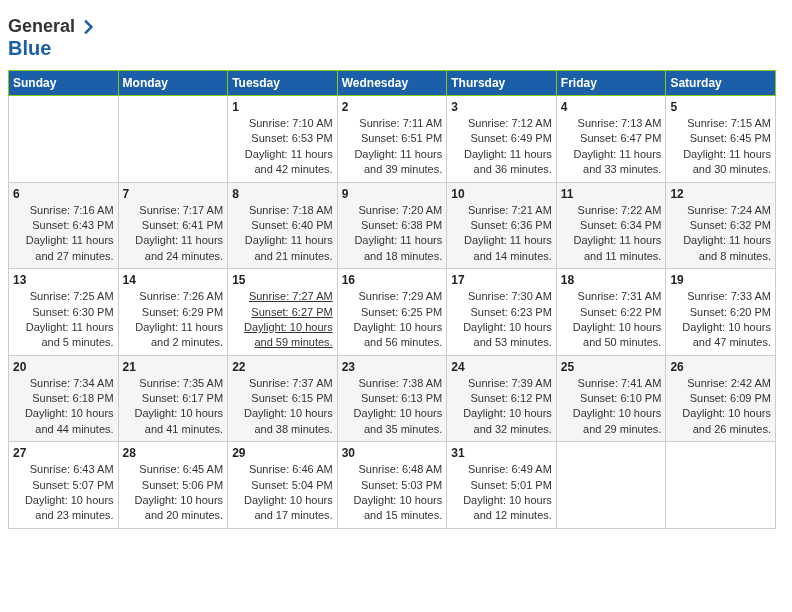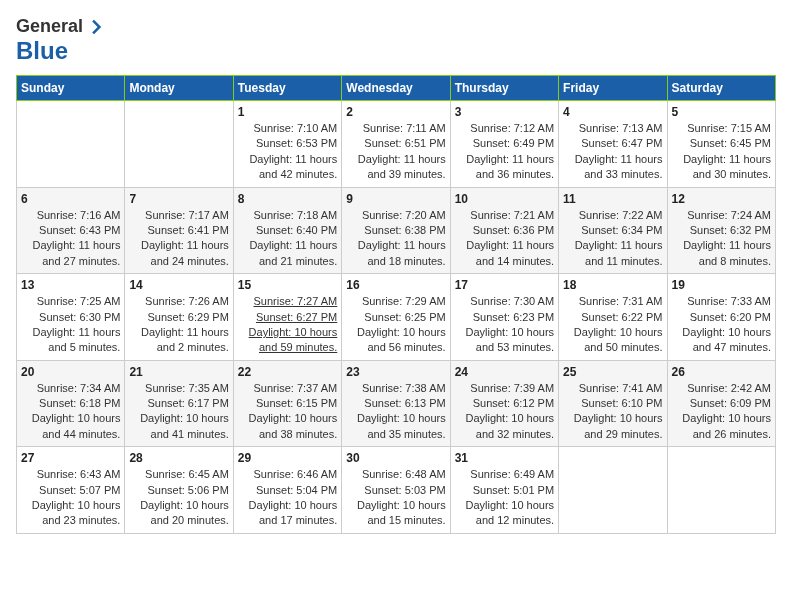--- a/index.html
+++ b/index.html
@@ -6,21 +6,21 @@
     body {
       font-family: Arial, sans-serif;
       background: #fff;
       width: 792px;
       height: 612px;
       overflow: hidden;
     }
     .page {
       width: 792px;
       min-height: 612px;
-      padding: 16px 16px 10px 16px;
+      padding: 16px 16px 10px 8px;
       background: #fff;
     }
     .header {
       display: flex;
       align-items: flex-start;
       justify-content: space-between;
       margin-bottom: 10px;
     }
     .logo {
       display: flex;
@@ -30,21 +30,21 @@
     .logo-text {
       display: flex;
       align-items: center;
     }
     .logo-general {
       font-size: 18px;
       font-weight: bold;
       color: #333;
     }
     .logo-blue {
-      font-size: 24px;
+      font-size: 20px;
       font-weight: bold;
       color: #1a5fa8;
     }
     .logo-icon {
       width: 18px;
       height: 18px;
       margin-left: 2px;
     }
     .title-block {
       text-align: right;

